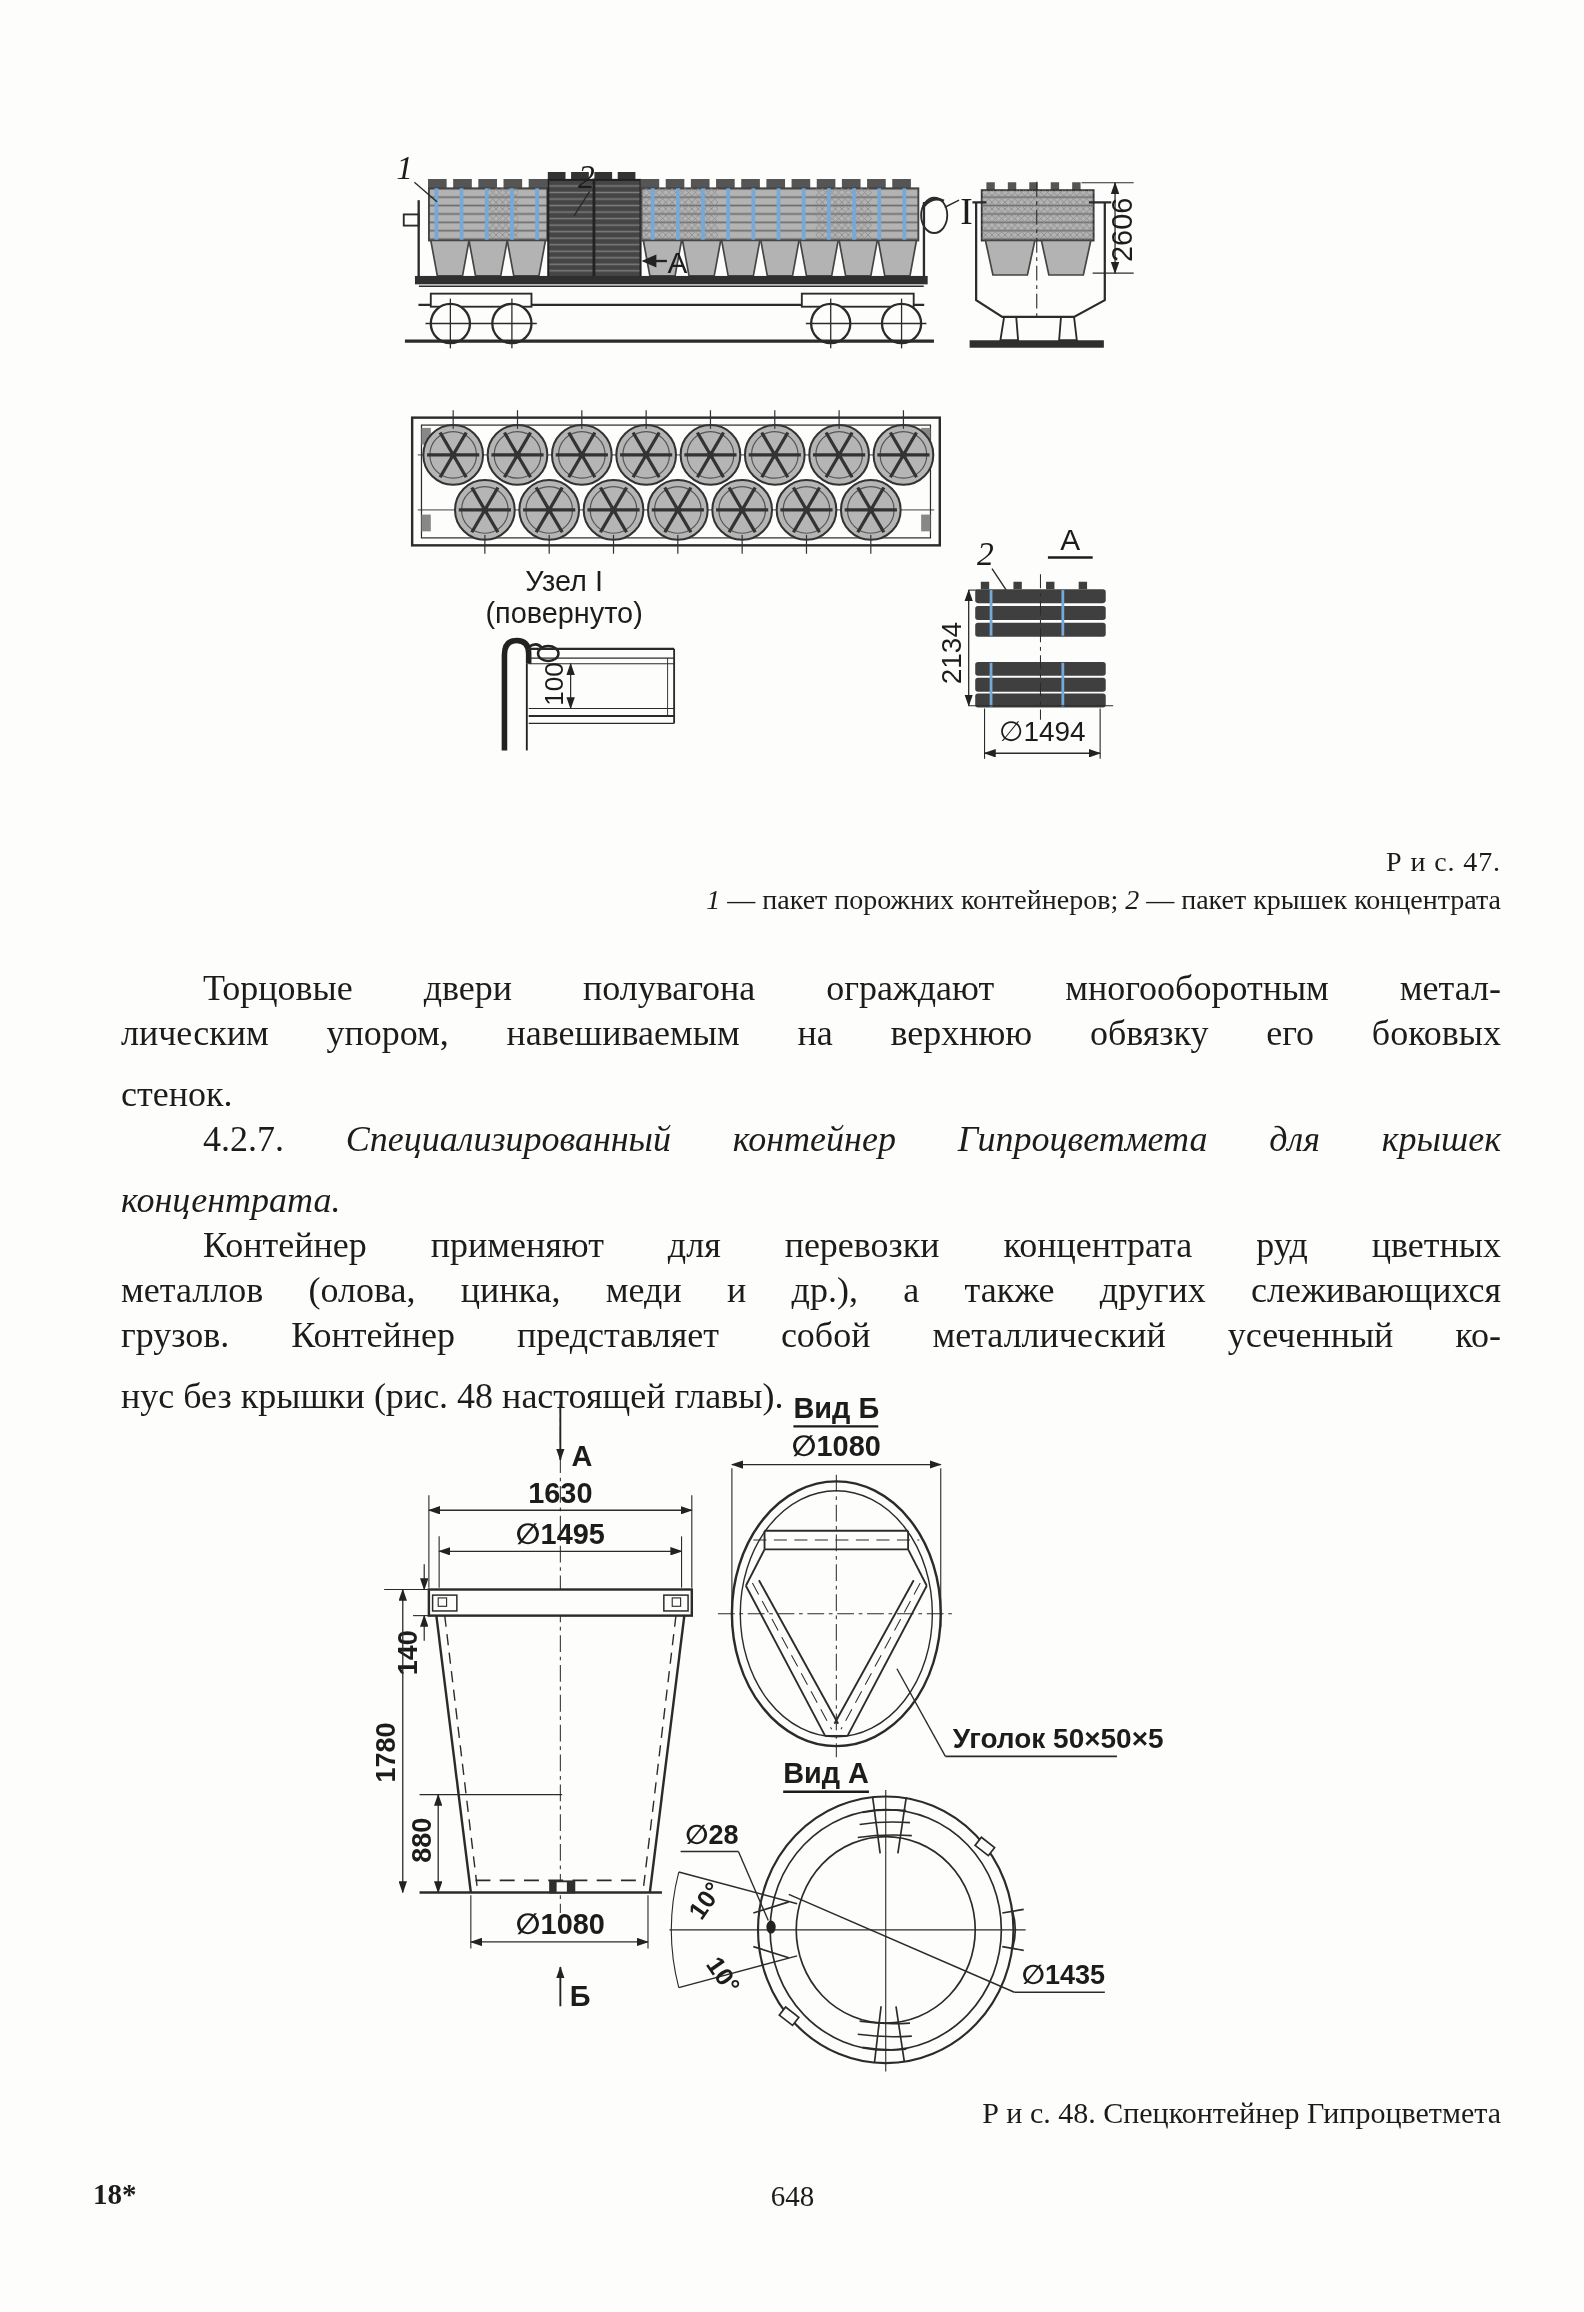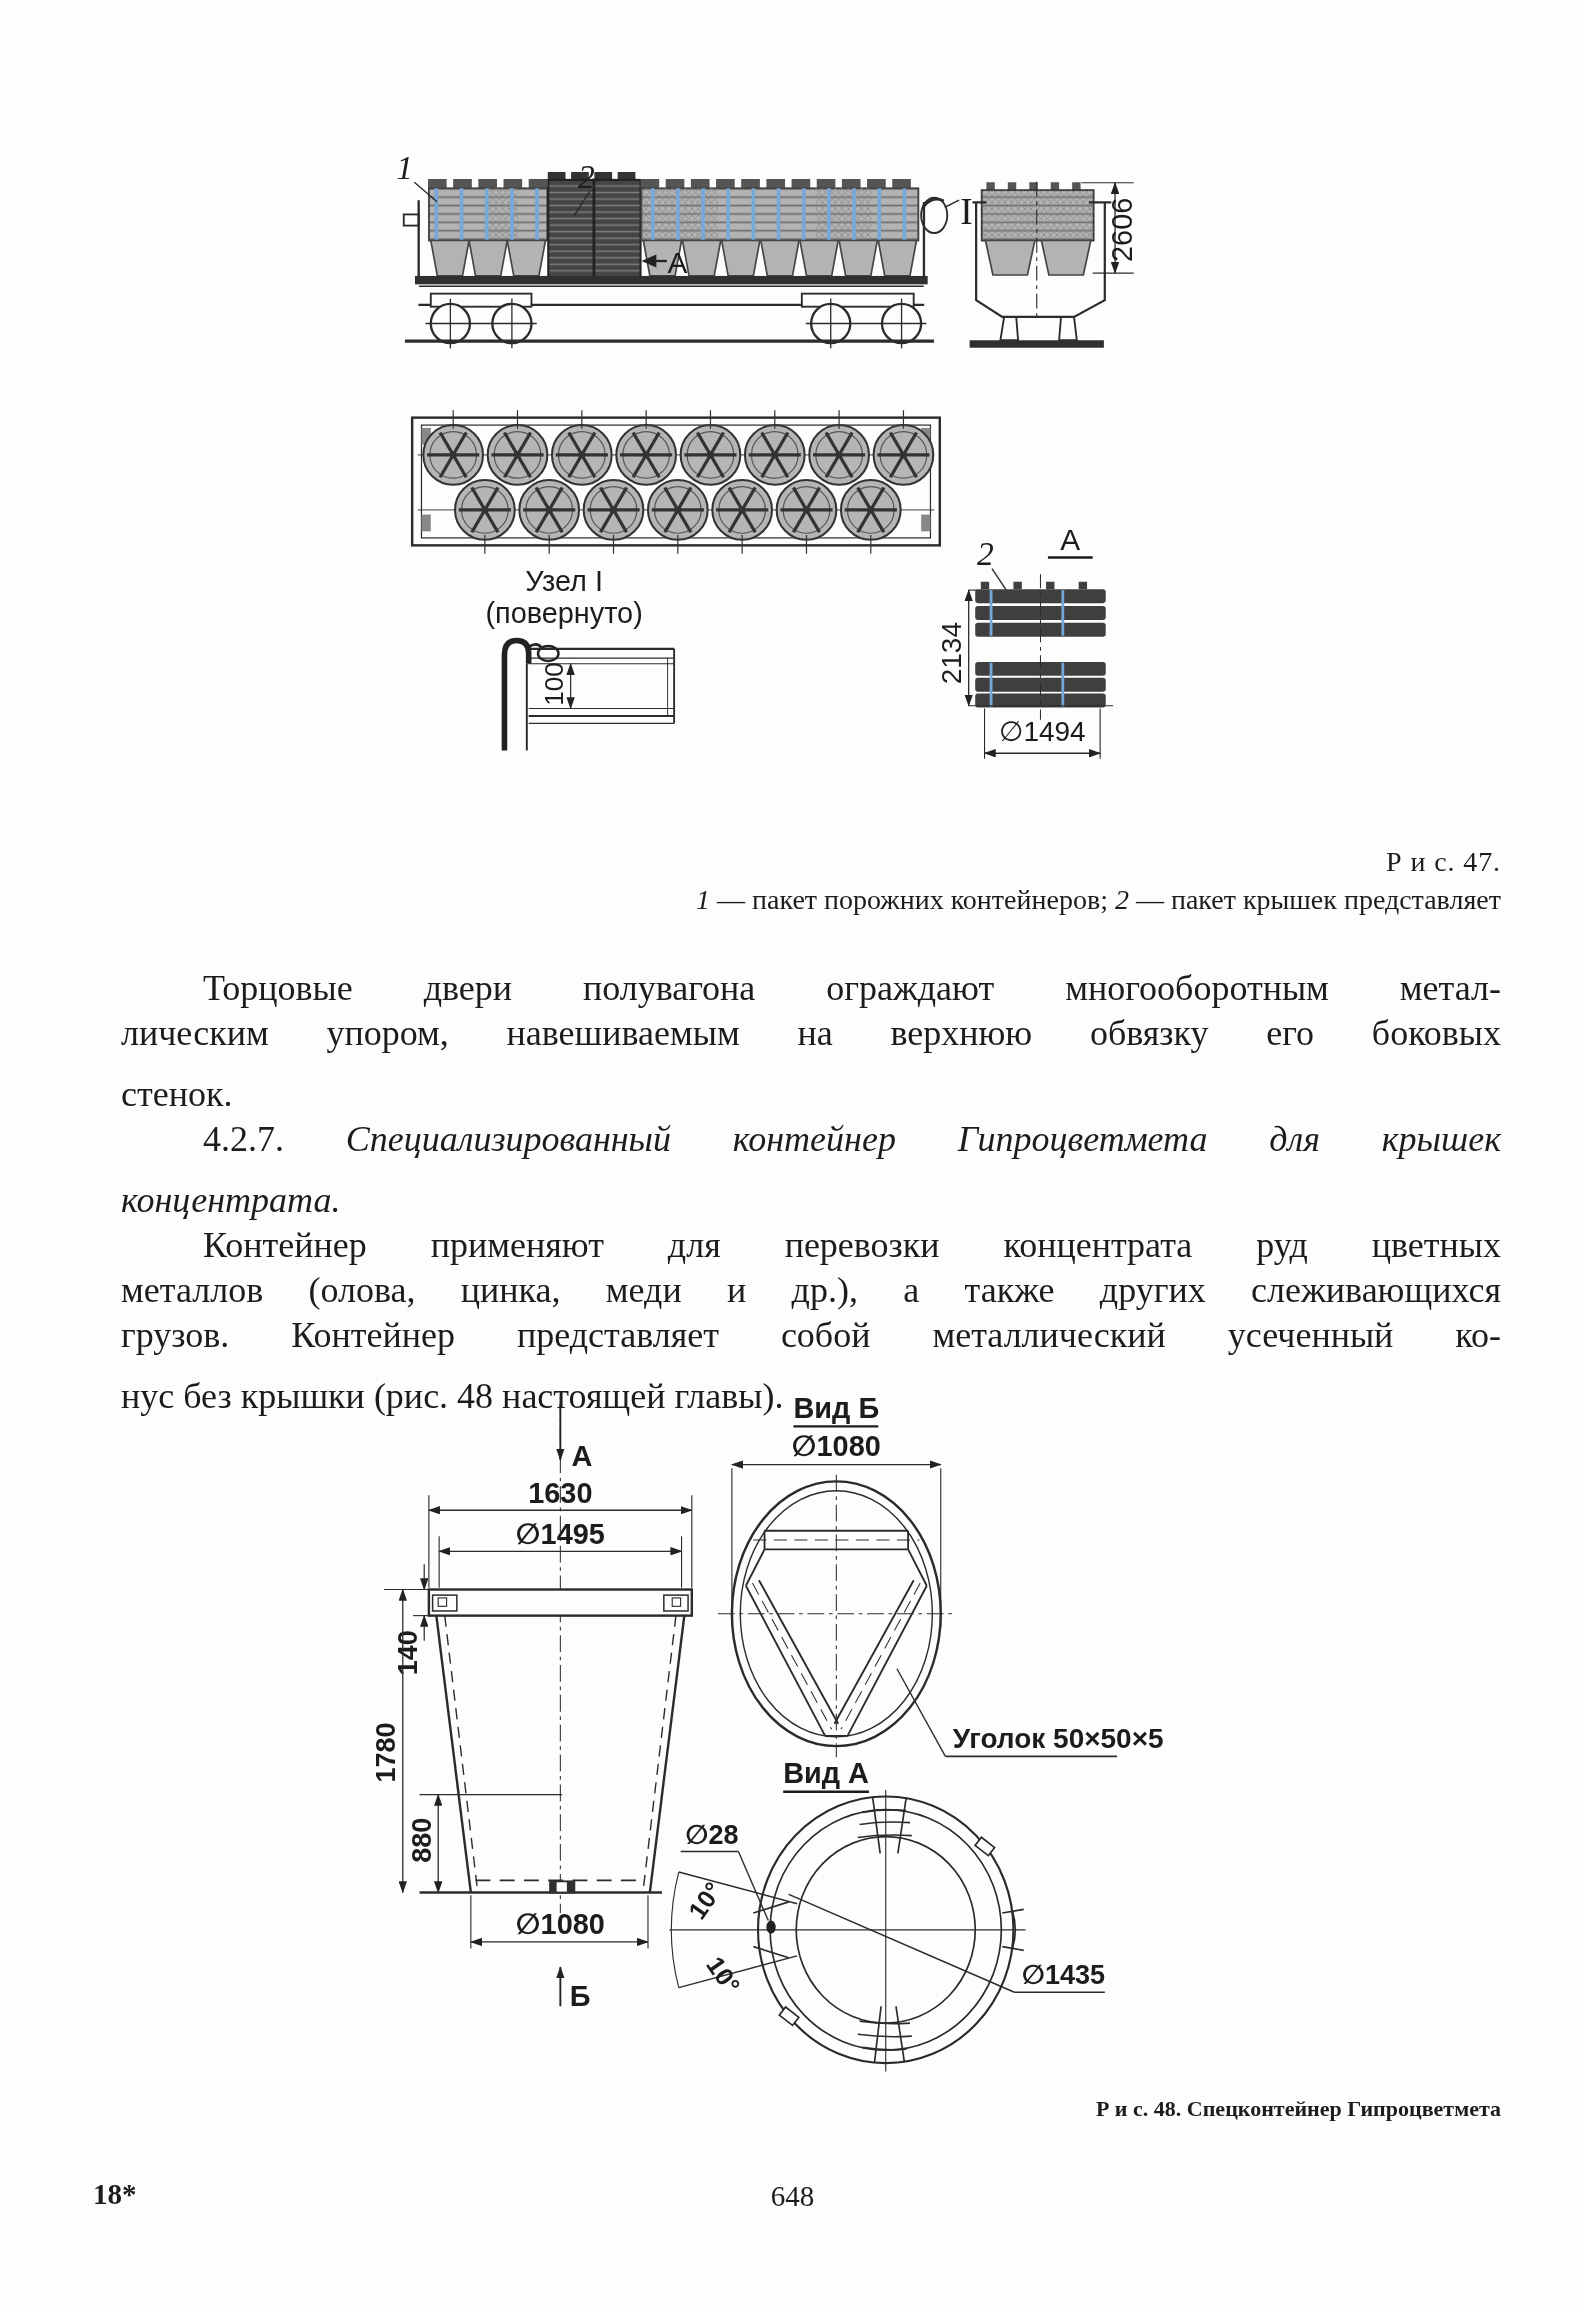--- a/index.html
+++ b/index.html
@@ -12,21 +12,21 @@
   .cap{position:absolute;left:121px;width:1380px;text-align:right;}
   .cap47-title{top:846px;font-size:28px;letter-spacing:0.9px;}
   .cap47-legend{top:884px;font-size:28px;}
   .cap47-legend .it{font-style:italic;}
   .tb{position:absolute;top:966px;left:121px;width:1380px;font-size:36px;line-height:45px;}
   .ln{text-align:justify;text-align-last:justify;white-space:normal;}
   .ln.last{text-align-last:left;margin-top:16px;}
   .ln.ind{text-indent:82px;}
   .ln.it{font-style:italic;}
   .ln .up{font-style:normal;}
-  .cap48{top:2096px;font-size:22px;font-weight:bold;}
+  .cap48{top:2096px;font-size:30px;font-weight:normal;}
   .foot-l{position:absolute;left:93px;top:2178px;font-size:29px;font-weight:bold;}
   .foot-c{position:absolute;left:0;top:2180px;width:1585px;text-align:center;font-size:29px;}
 </style>
 </head>
 <body>
 
 <div class="page">
 
   <svg style="top:0" width="1585" height="839" viewBox="0 0 1700 900">
     <defs>
@@ -243,21 +243,21 @@
       <line x1="1039" y1="757" x2="1194" y2="757" stroke="#2b2b2b" stroke-width="1.2"></line>
       <line x1="1056" y1="760" x2="1056" y2="814" stroke="#2b2b2b" stroke-width="1.2"></line>
       <line x1="1180" y1="760" x2="1180" y2="814" stroke="#2b2b2b" stroke-width="1.2"></line>
       <line x1="1056" y1="808" x2="1180" y2="808" stroke="#2b2b2b" stroke-width="1.4" marker-start="url(#ar)" marker-end="url(#ar)"></line>
       <text x="1118" y="795" font-size="30" text-anchor="middle">∅1494</text>
     </g>
   </svg>
 
   <div class="cap cap47-title">Р и с. 47.</div>
   <div class="cap cap47-legend">
-    <span class="it">1</span><span> — пакет порожних контейнеров; </span><span class="it">2</span><span> — пакет крышек представляет</span>
+    <span class="it">1</span><span> — пакет порожних контейнеров; </span><span class="it">2</span><span> — пакет крышек концентрата</span>
   </div>
 
   <div class="tb">
     <div class="ln ind">Торцовые двери полувагона ограждают многооборотным метал-</div>
     <div class="ln">лическим упором, навешиваемым на верхнюю обвязку его боковых</div>
     <div class="ln last">стенок.</div>
     <div class="ln ind it"><span class="up">4.2.7.</span><span> Специализированный контейнер Гипроцветмета для крышек</span></div>
     <div class="ln last it">концентрата.</div>
     <div class="ln ind">Контейнер применяют для перевозки концентрата руд цветных</div>
     <div class="ln">металлов (олова, цинка, меди и др.), а также других слеживающихся</div>

